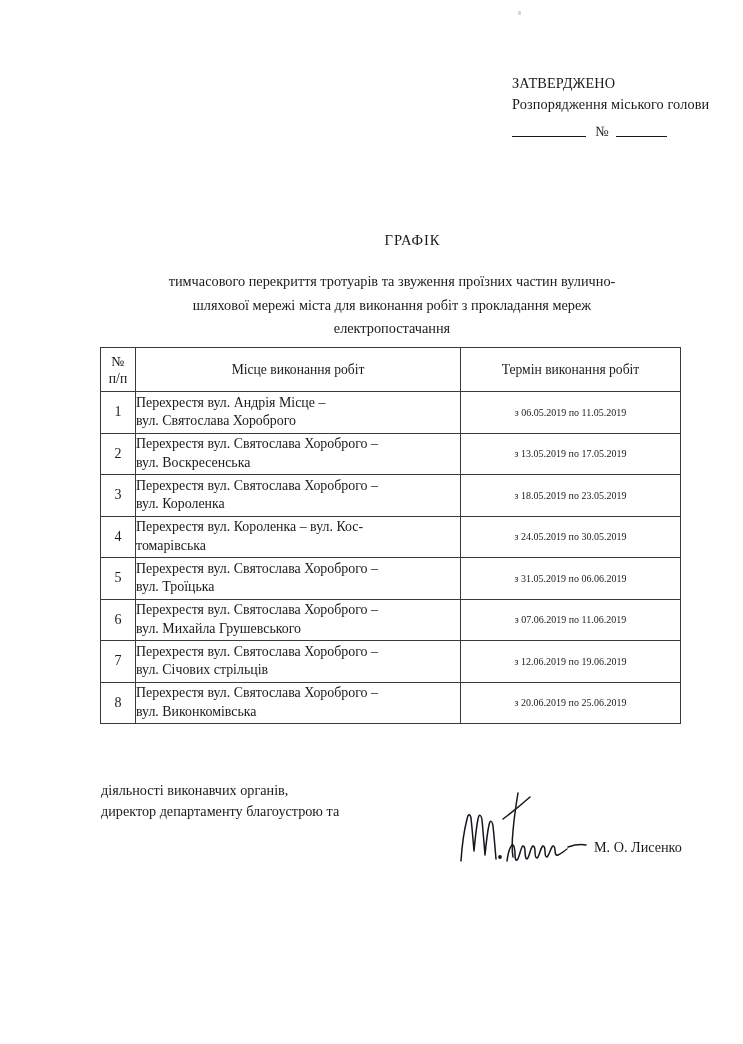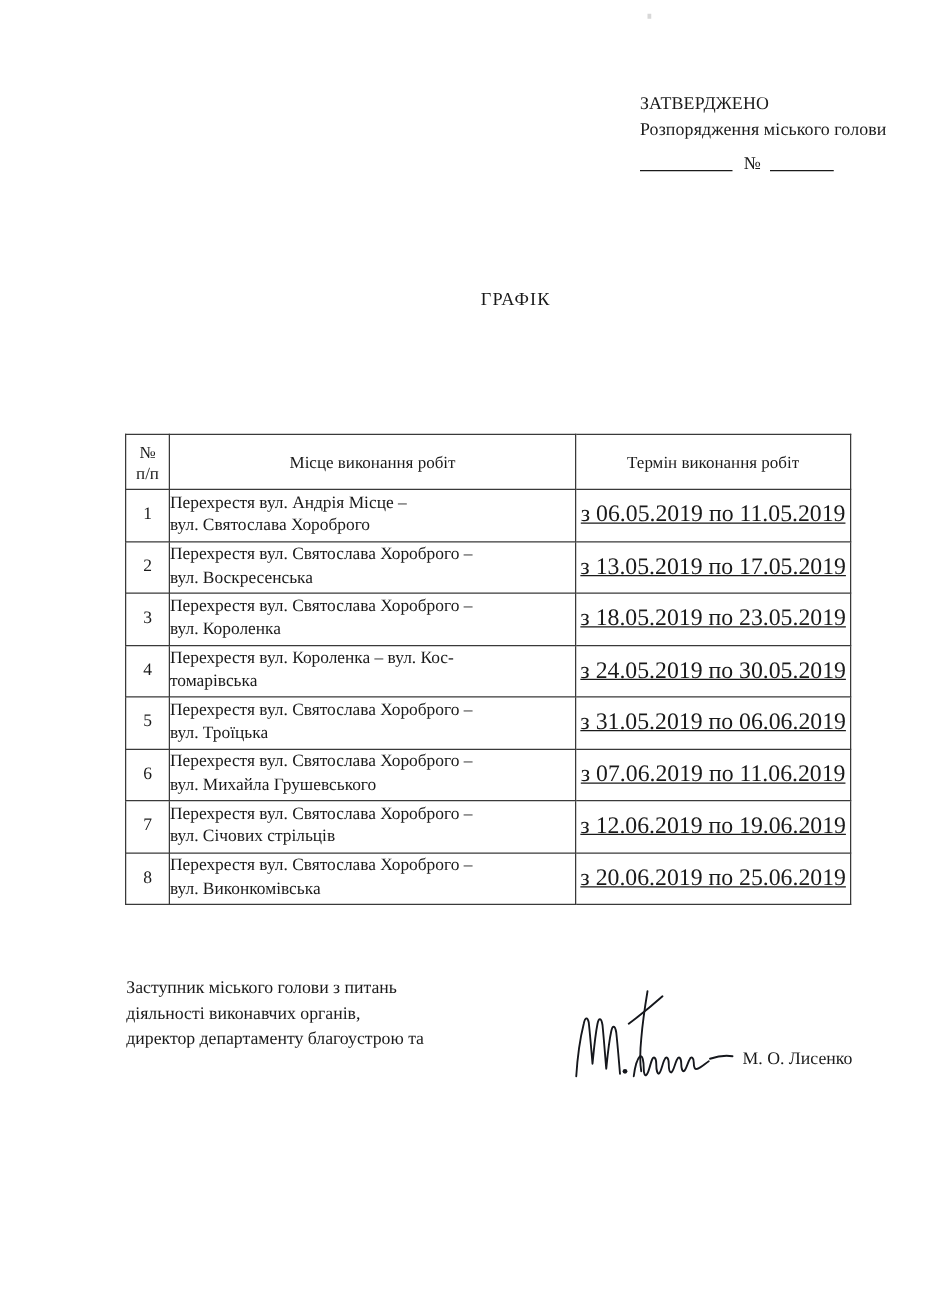--- a/index.html
+++ b/index.html
@@ -120,23 +120,22 @@
   }
   .cell-place {
     text-align: left;
     padding: 1px 4px 2px 9px;
     line-height: 18.5px;
     font-size: 13.9px;
   }
   .cell-place .pl-line { display: block; white-space: nowrap; }
   .cell-term {
     text-align: center;
-    font-size: 19px;
+    font-size: 10px;
     white-space: nowrap;
-    text-decoration: underline;
   }
 
   
   .sign-block {
     position: absolute;
     left: 101px;
     top: 780px;
     font-size: 14.2px;
     line-height: 20.5px;
   }
@@ -172,20 +171,25 @@
     <span class="approval-line">міського голови</span>
     <div class="approval-numline">
       <span class="rule rule-left"></span>
       <span class="numero">№</span>
       <span class="rule rule-right"></span>
     </div>
   </div>
 
   <div class="doc-title">ГРАФІК</div>
 
+  <div class="doc-subtitle">
+    <span class="sub-line">тимчасового перекриття тротуарів та звуження проїзних частин вулично-</span>
+    <span class="sub-line">шляхової мережі міста для виконання робіт з прокладання мереж</span>
+    <span class="sub-line">електропостачання</span>
+  </div>
 
   <table class="schedule-table">
     <colgroup>
       <col class="col-num">
       <col class="col-place">
       <col class="col-term">
     </colgroup>
     <thead>
       <tr>
         <th>
@@ -258,21 +262,20 @@
         <td class="cell-place">
           <span class="pl-line">Перехрестя вул. Святослава Хороброго –</span>
           <span class="pl-line">вул. Виконкомівська</span>
         </td>
         <td class="cell-term">з 20.06.2019 по 25.06.2019</td>
       </tr>
     </tbody>
   </table>
 
   <div class="sign-block">
-    <span class="sig-line">Заступник міського голови з питань</span>
     <span class="sig-line">діяльності виконавчих органів,</span>
     <span class="sig-line">директор департаменту благоустрою та</span>
   </div>
 
   <svg class="signature-mark" viewBox="0 0 136 82">
     <g fill="none" stroke="#15171c" stroke-width="1.5" stroke-linecap="round" stroke-linejoin="round">
       <path d="M6 72 C7 56 9 42 12 30 C13 25 15 24 16 29 C17 38 18 50 19 62 C20 52 21 40 23 30 C24 25 26 25 27 31 C28 41 29 54 30 66 C31 56 32 45 34 36 C35 31 37 31 38 37 C39 46 40 58 41 70"></path>
       <circle cx="45" cy="68" r="1.9" fill="#15171c" stroke="none"></circle>
       <path d="M63 4 C61 16 59 30 58 42 C57 52 57 62 58 68"></path>
       <path d="M48 30 C56 24 66 16 75 8"></path>

